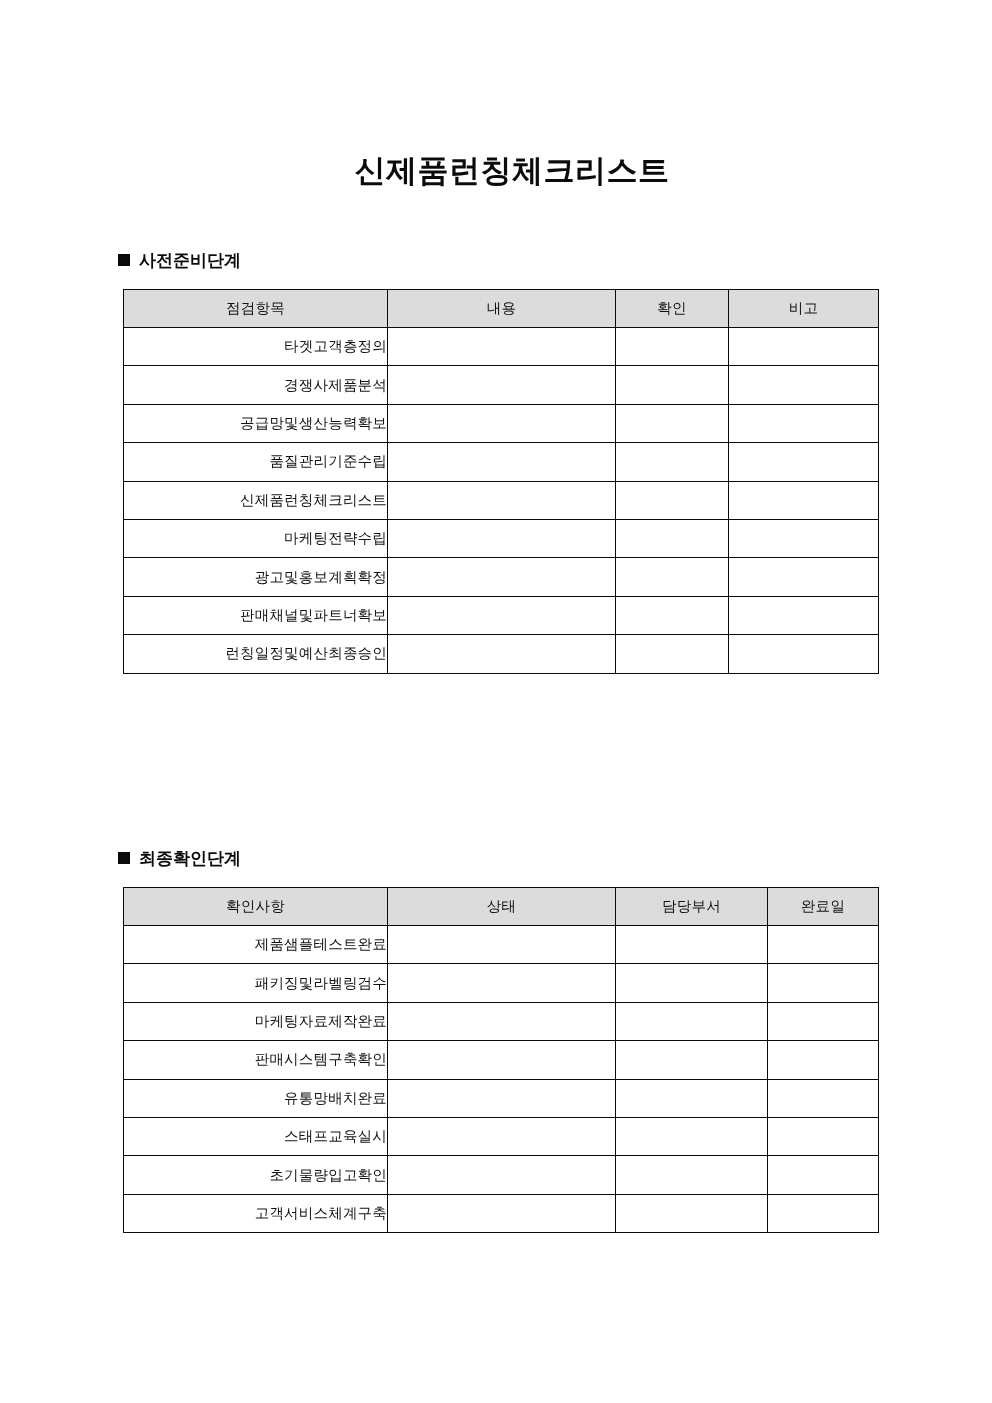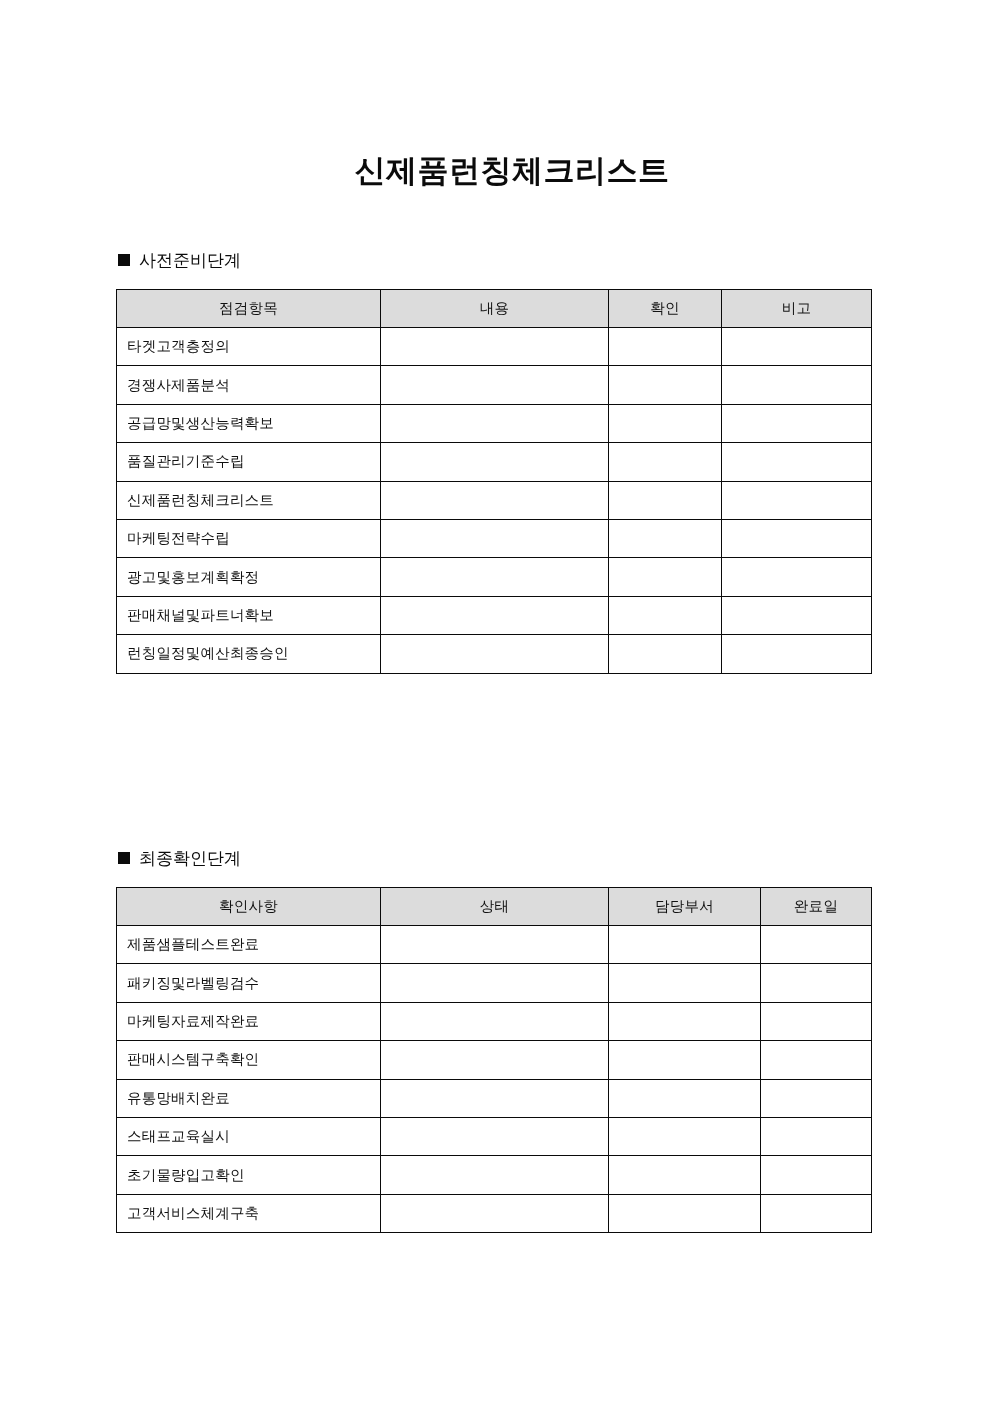--- a/index.html
+++ b/index.html
@@ -39,21 +39,21 @@
     line-height: 42px;
     white-space: nowrap;
     margin-left: 16px;
   }
 
   
   .section-heading {
     position: absolute;
     left: 118px;
     font-size: 17px;
-    font-weight: 400;
+    font-weight: 700;
     color: #0b0b0b;
     line-height: 24px;
     white-space: nowrap;
     display: flex;
     align-items: center;
     gap: 9px;
   }
   .section-heading .bullet-square {
     display: inline-block;
     width: 12px;
@@ -62,21 +62,21 @@
     flex: 0 0 auto;
     position: relative;
     top: 0px;
   }
   #section-1-heading { top: 248px; }
   #section-2-heading { top: 846px; }
 
   
   .checklist-table {
     position: absolute;
-    left: 116px;
+    left: 123px;
     width: 755px;
     border-collapse: collapse;
     table-layout: fixed;
     background: #eab308;
   }
   #table-1 { top: 289px; }
   #table-2 { top: 887px; }
 
   .checklist-table th,
   .checklist-table td {
@@ -96,21 +96,21 @@
     color: #111111;
     letter-spacing: 0.3px;
   }
 
   .checklist-table tbody td {
     height: 37.4px;
     background: #ffffff;
   }
 
   .checklist-table tbody td.cell-item {
-    text-align: left;
+    text-align: right;
     vertical-align: middle;
     padding-left: 10px;
     font-size: 14.5px;
     color: #111111;
     letter-spacing: 0.2px;
     white-space: nowrap;
   }
 
   .checklist-table tbody td.cell-blank {
     text-align: center;

